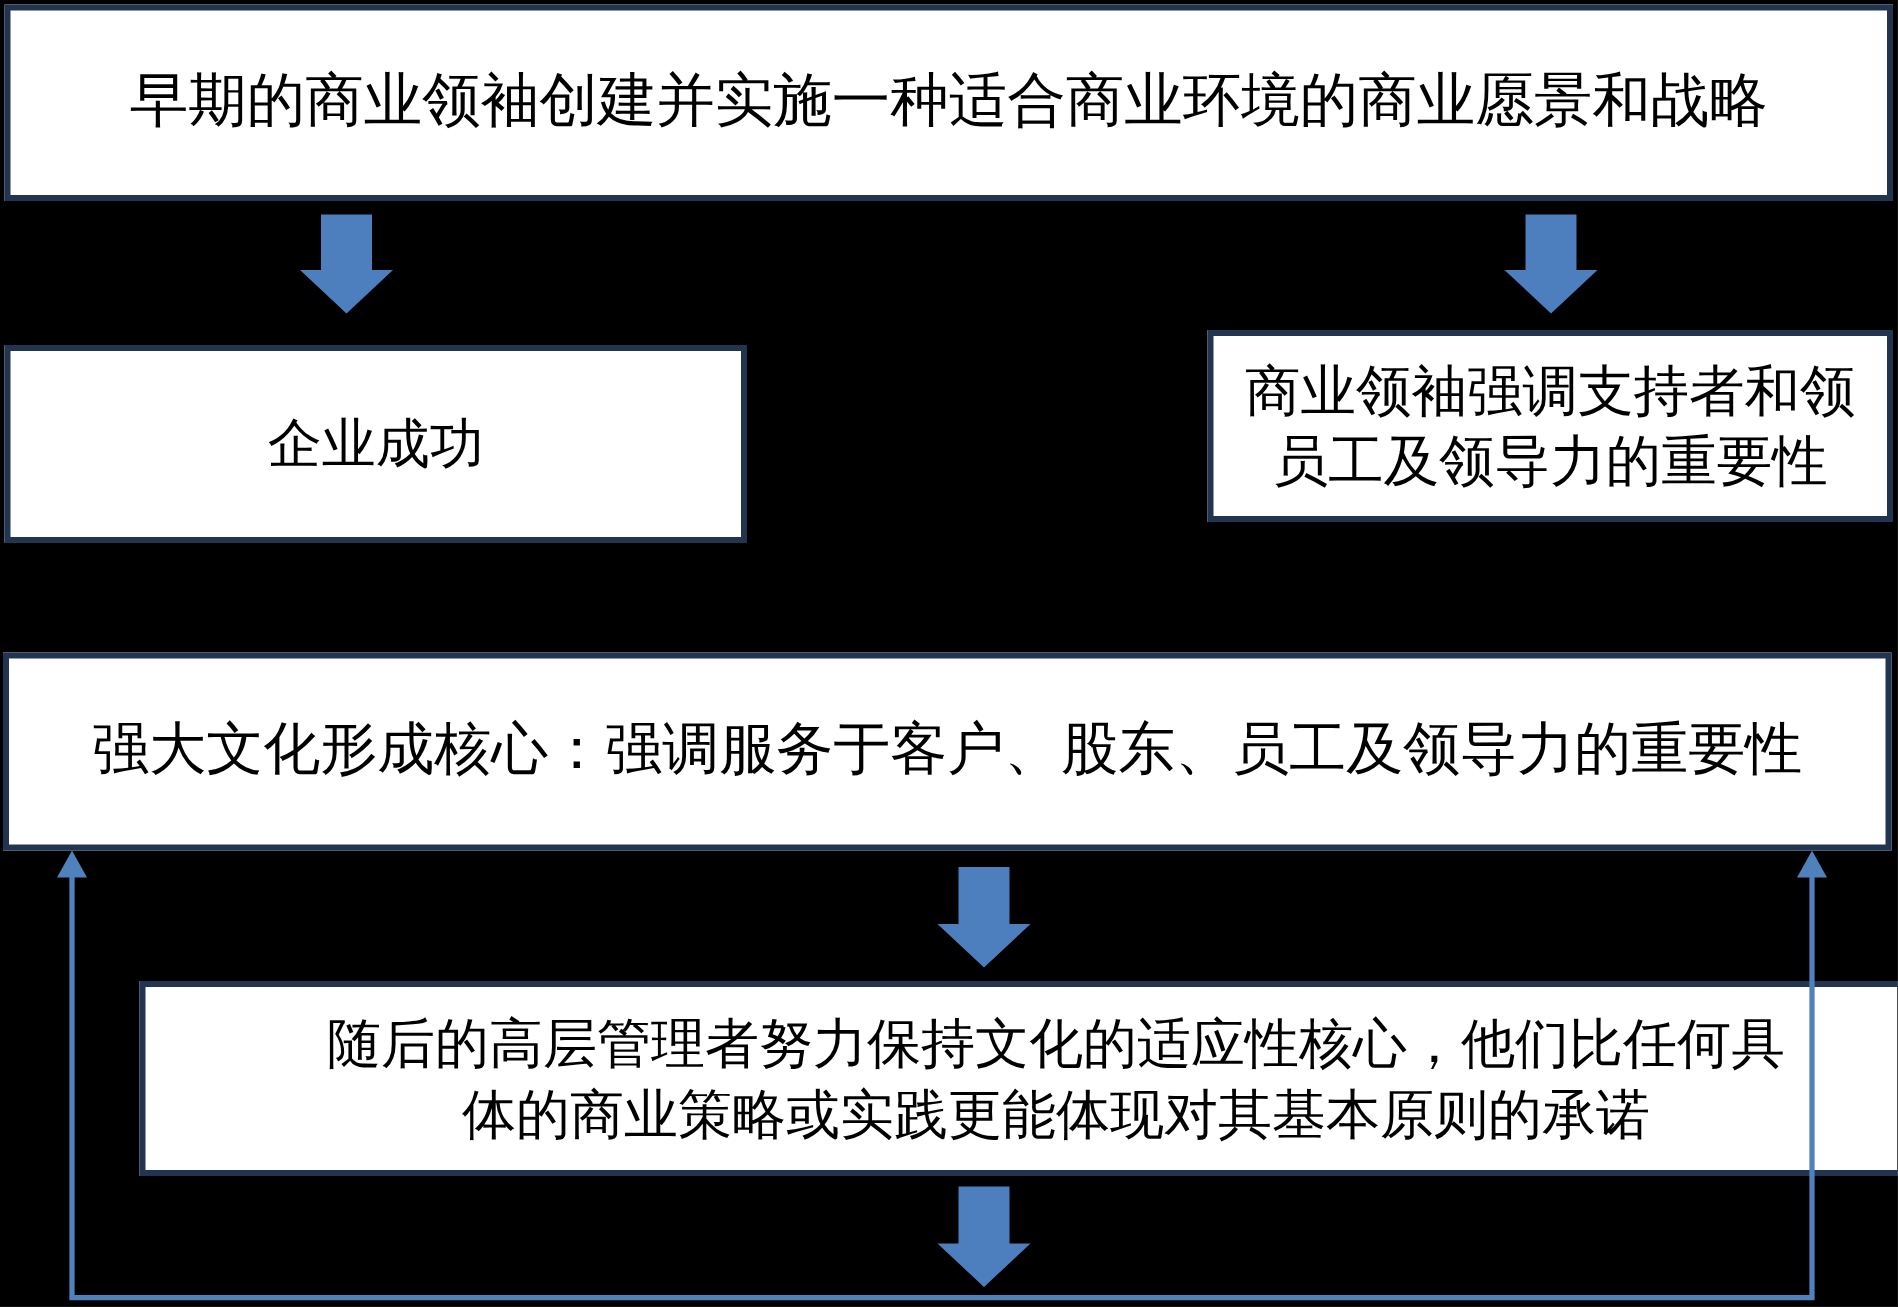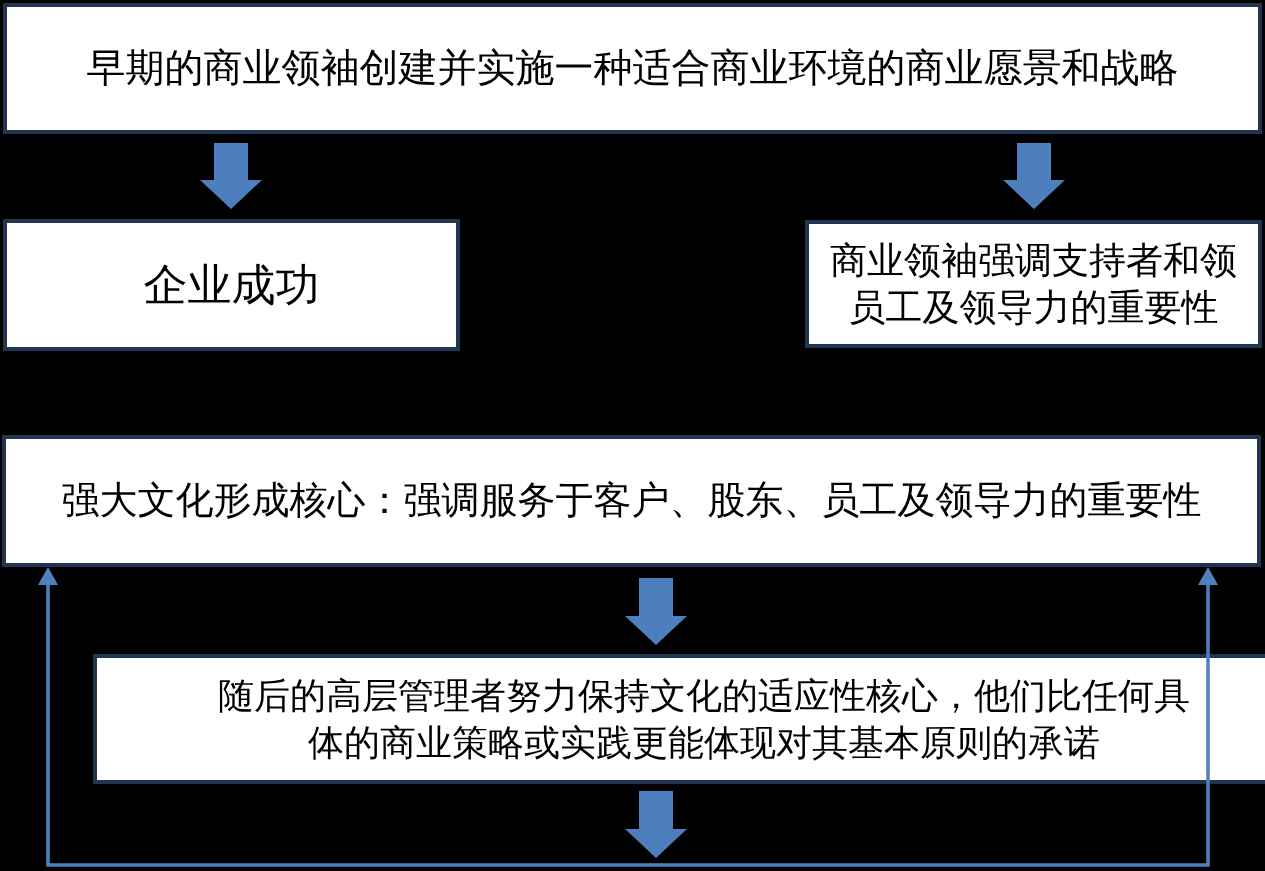--- a/index.html
+++ b/index.html
@@ -27,21 +27,21 @@
     border: 4px solid var(--box-border);
     color: var(--text);
     display: flex;
     align-items: center;
     justify-content: center;
     text-align: center;
     white-space: pre-line;
     line-height: 1.3;
   }
   .box-top    { left: 3px;   top: 3px;   width: 1259px; height: 131px; font-size: 39px; }
-  .box-left   { left: 3px;   top: 219px; width: 457px;  height: 132px; font-size: 44px; }
+  .box-left   { left: 3px;   top: 230px; width: 495px;  height: 132px; font-size: 36px; }
   .box-right  { left: 805px; top: 220px; width: 457px;  height: 128px; font-size: 37px; line-height: 47px; }
   .box-middle { left: 2px;   top: 435px; width: 1259px; height: 132px; font-size: 38px; }
   .box-bottom { left: 93px;  top: 654px; width: 1222px; height: 130px; font-size: 36px; line-height: 47px; }
   svg.overlay {
     position: absolute;
     left: 0; top: 0;
     width: 1265px; height: 871px;
     pointer-events: none;
   }
 </style>

